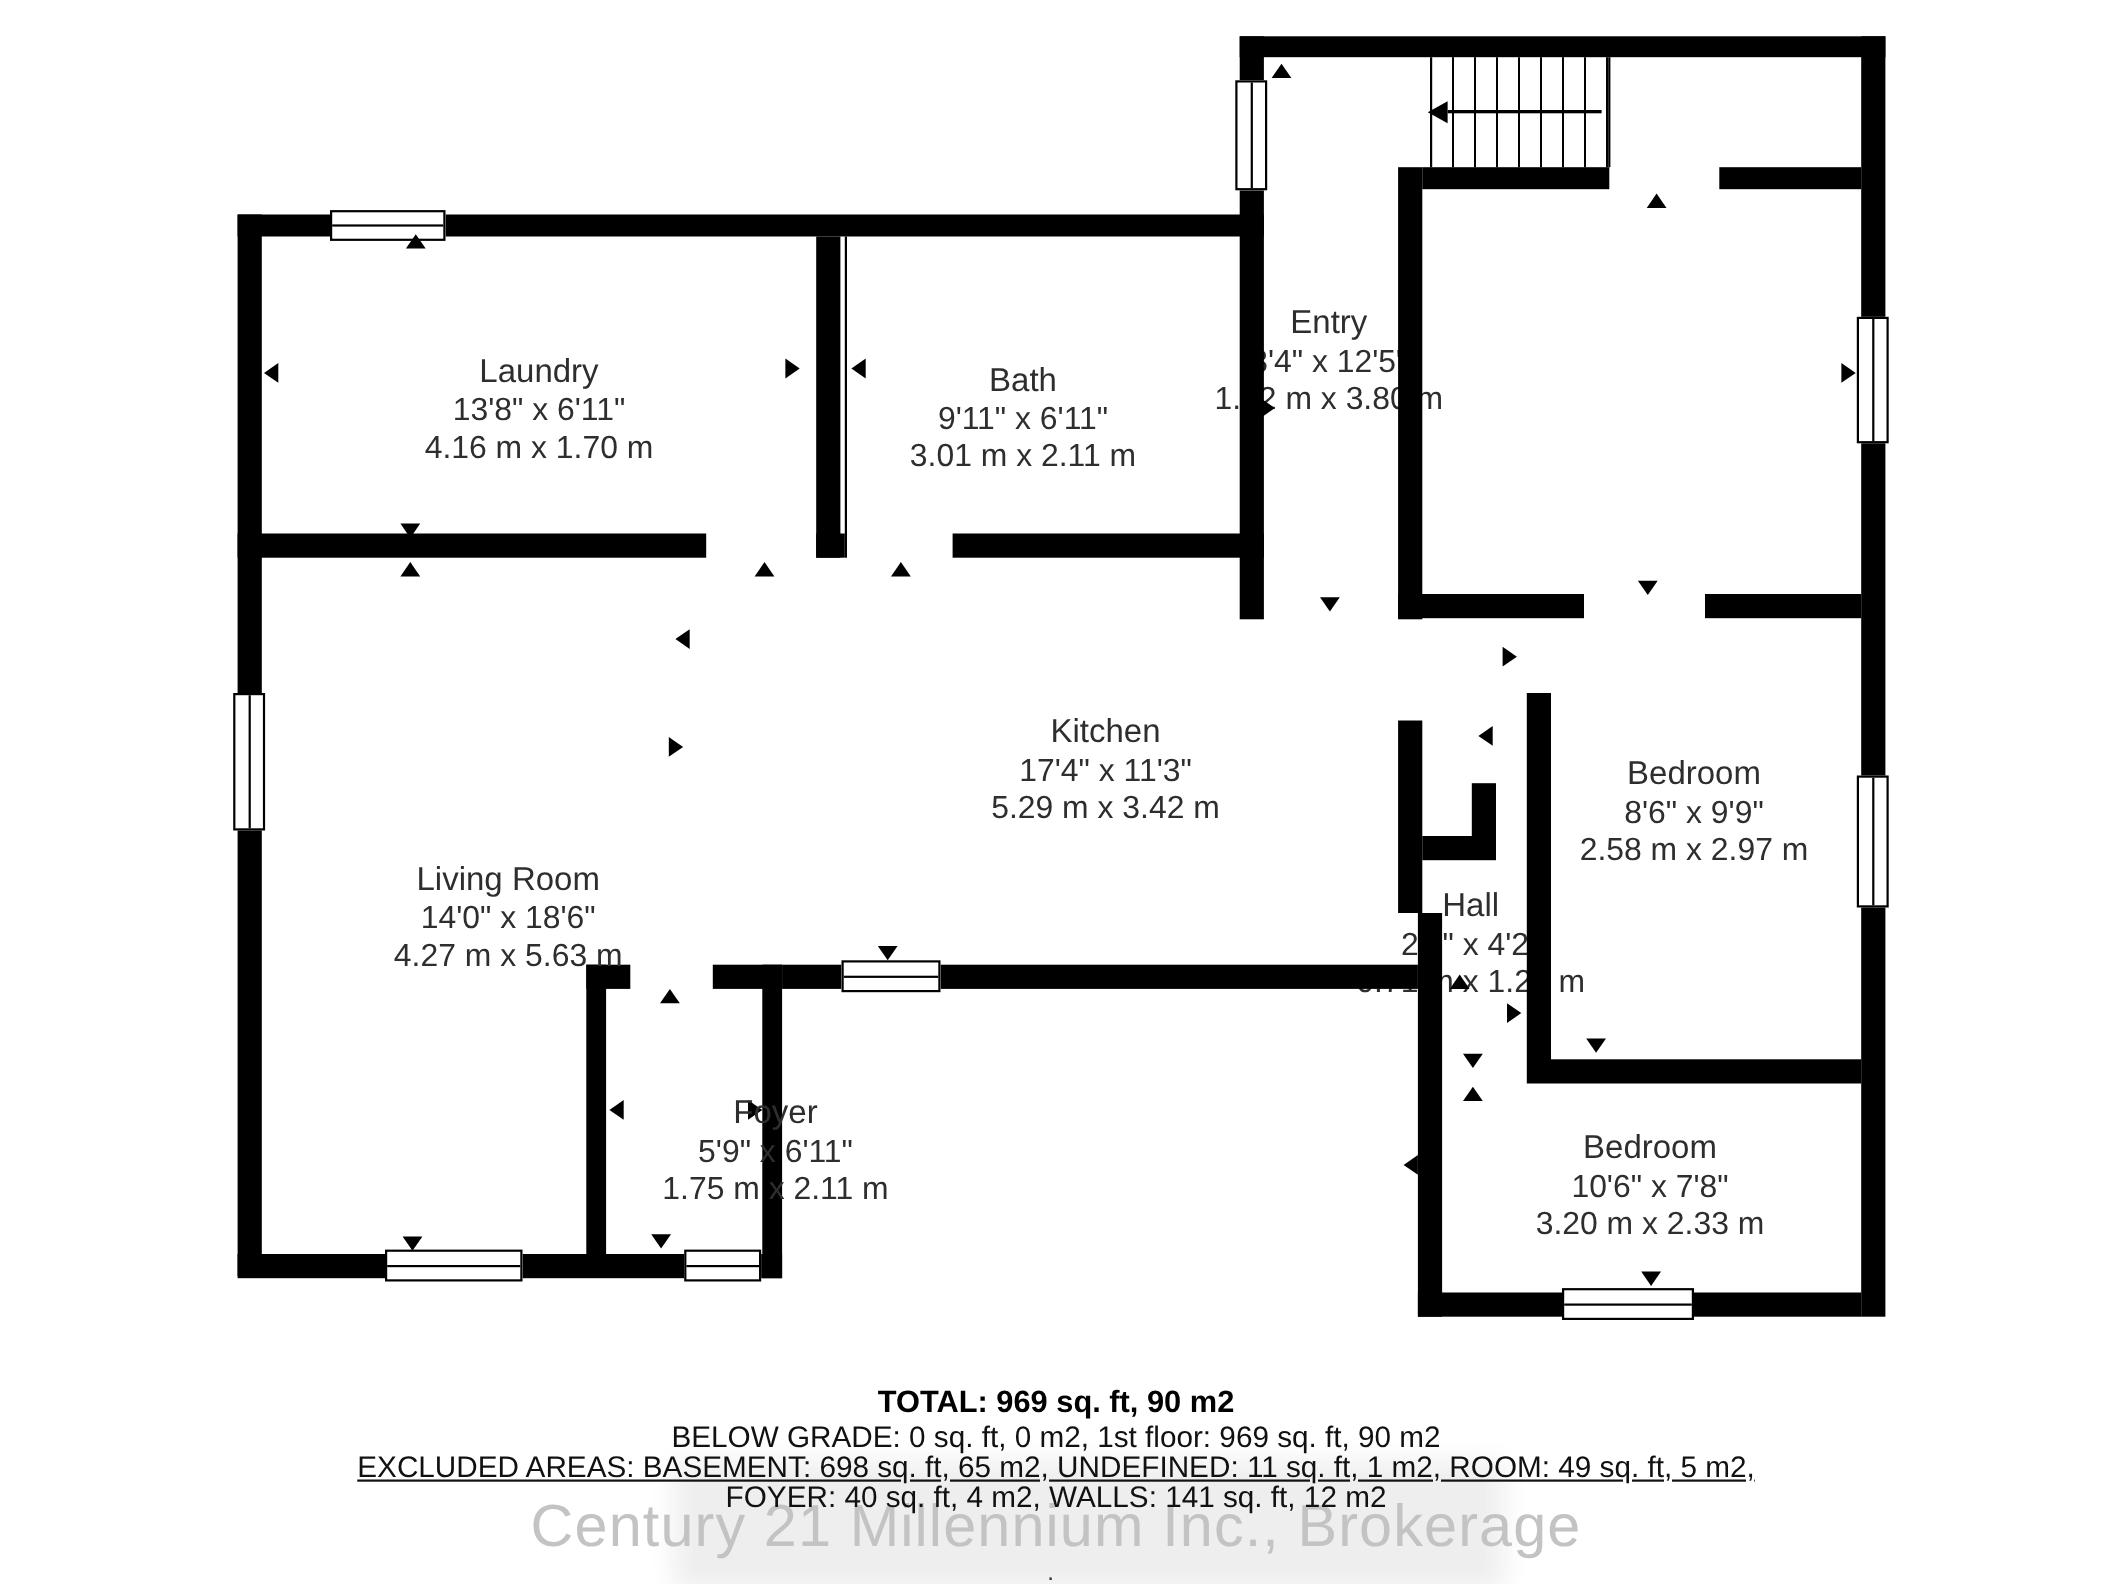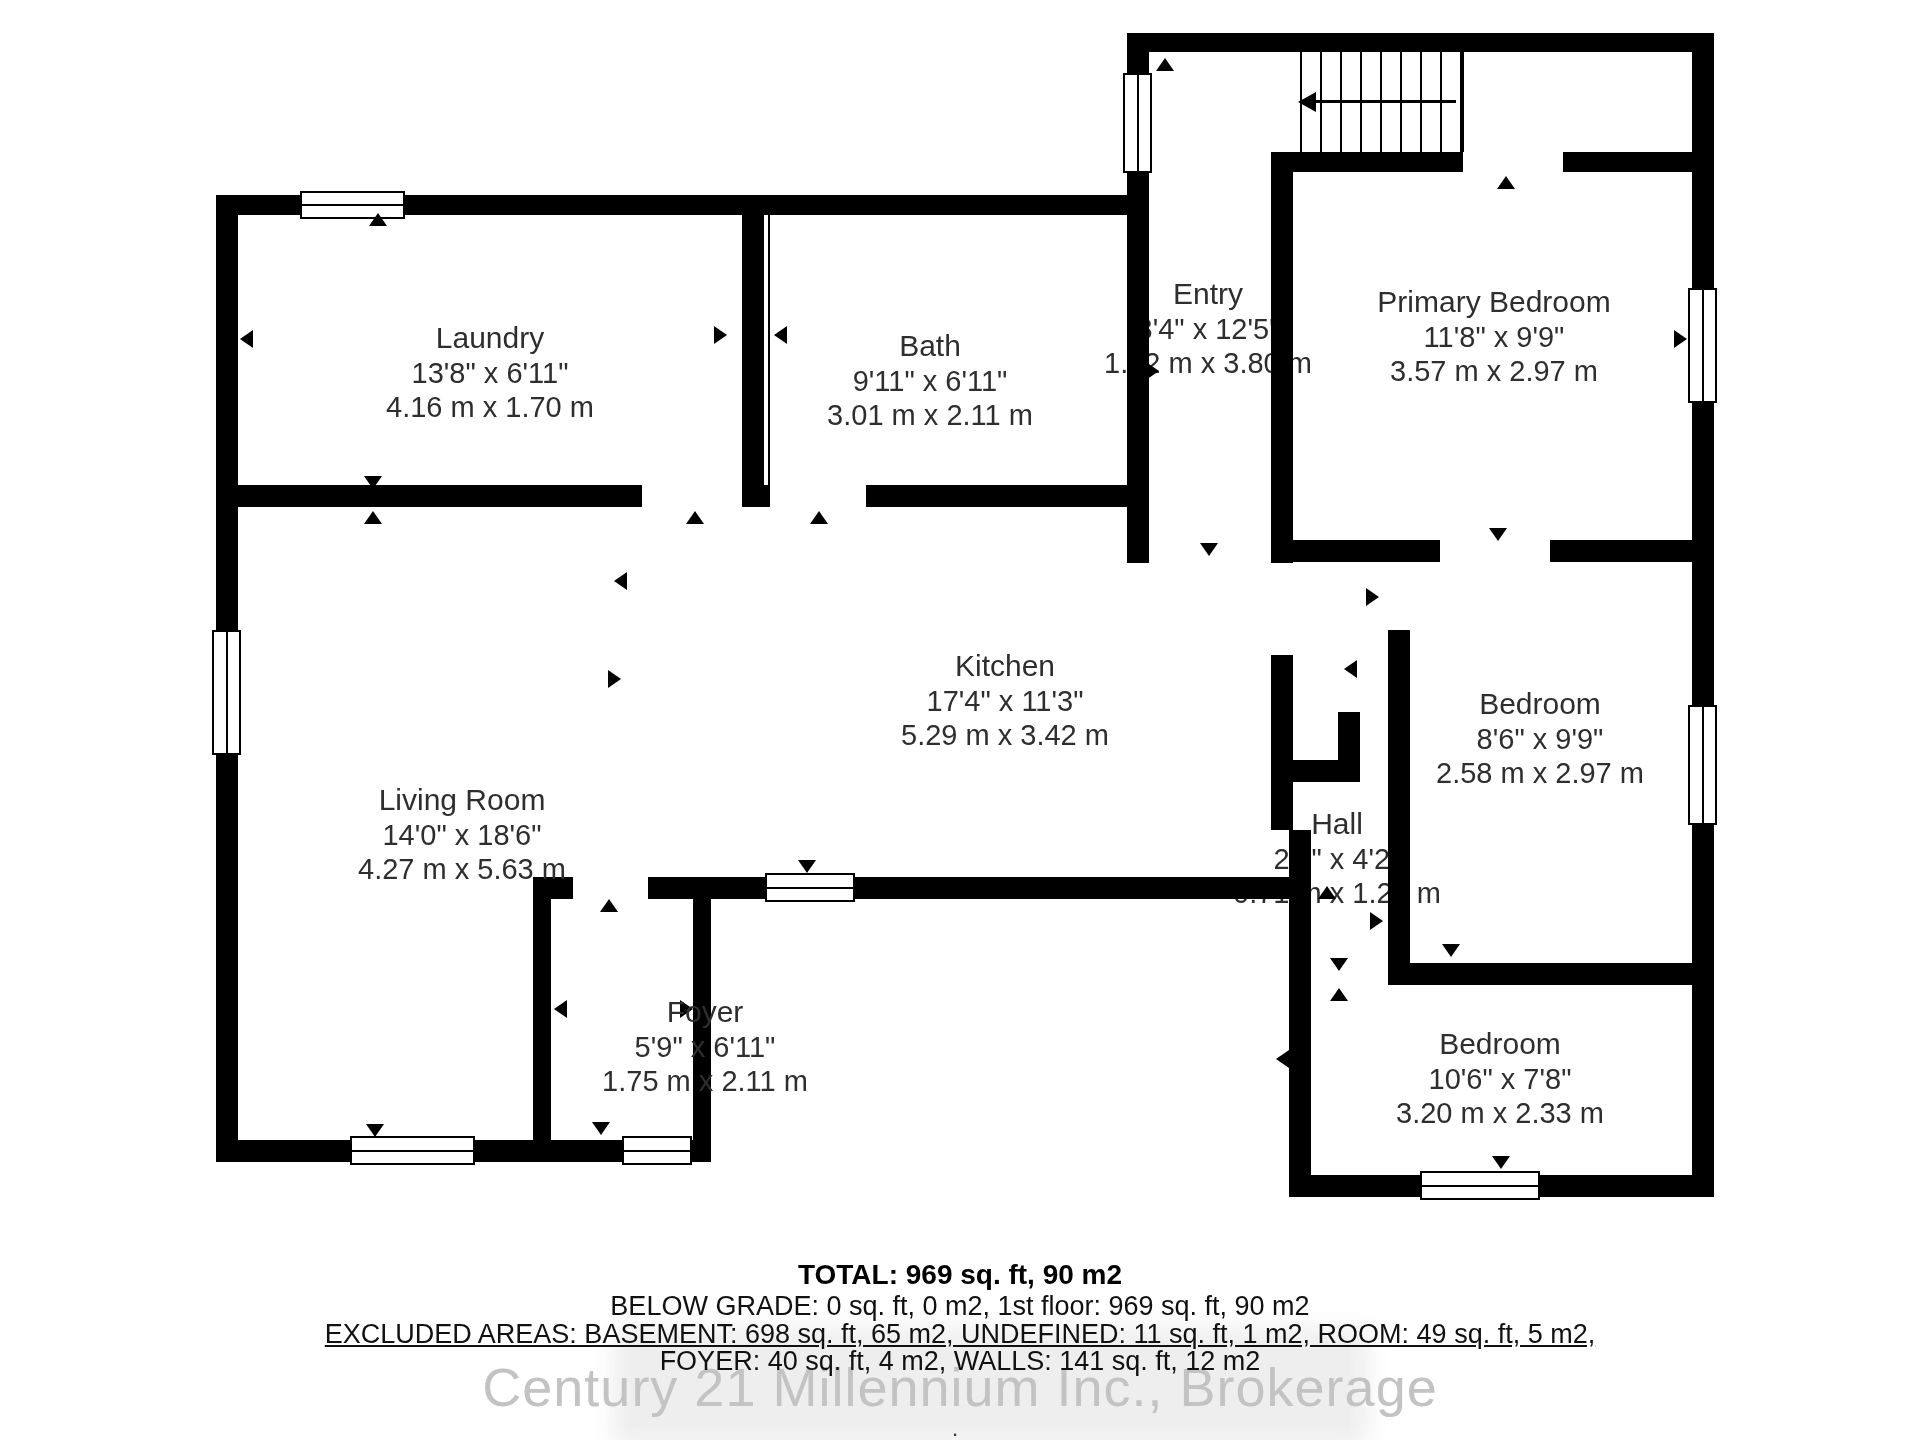--- a/index.html
+++ b/index.html
@@ -138,25 +138,20 @@
   <div class="room" style="left:930px;top:328px;">
     <div class="rname">Bath</div>
     <div class="rdim">9'11" x 6'11"</div>
     <div class="rdim">3.01 m x 2.11 m</div>
   </div>
   <div class="room under" style="left:1208px;top:276px;">
     <div class="rname">Entry</div>
     <div class="rdim">3'4" x 12'5"</div>
     <div class="rdim">1.02 m x 3.80 m</div>
   </div>
-  <div class="room" style="left:1494px;top:284px;">
-    <div class="rname">Primary Bedroom</div>
-    <div class="rdim">11'8" x 9'9"</div>
-    <div class="rdim">3.57 m x 2.97 m</div>
-  </div>
   <div class="room" style="left:1005px;top:648px;">
     <div class="rname">Kitchen</div>
     <div class="rdim">17'4" x 11'3"</div>
     <div class="rdim">5.29 m x 3.42 m</div>
   </div>
   <div class="room" style="left:462px;top:782px;">
     <div class="rname">Living Room</div>
     <div class="rdim">14'0" x 18'6"</div>
     <div class="rdim">4.27 m x 5.63 m</div>
   </div>

